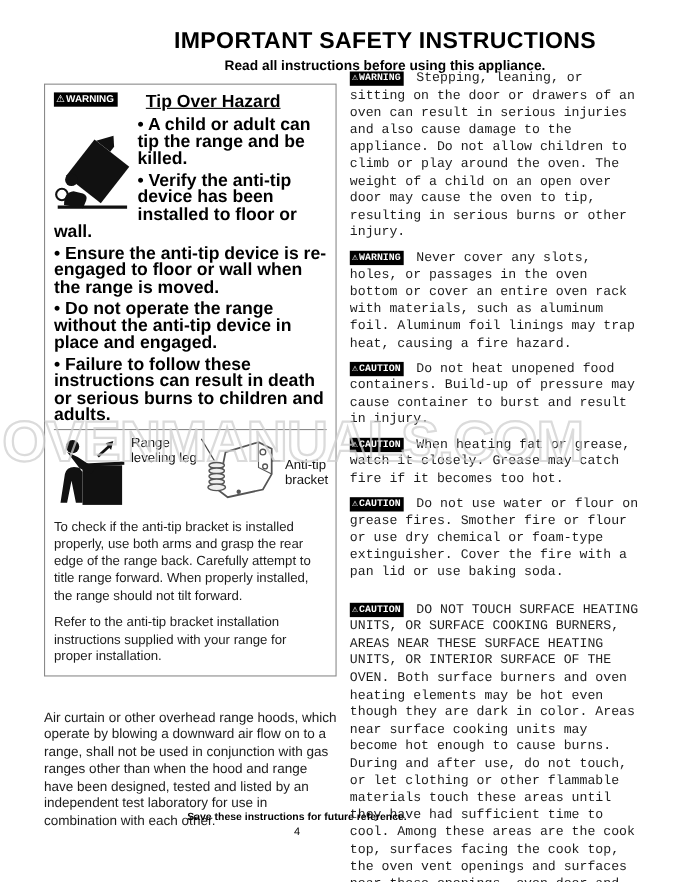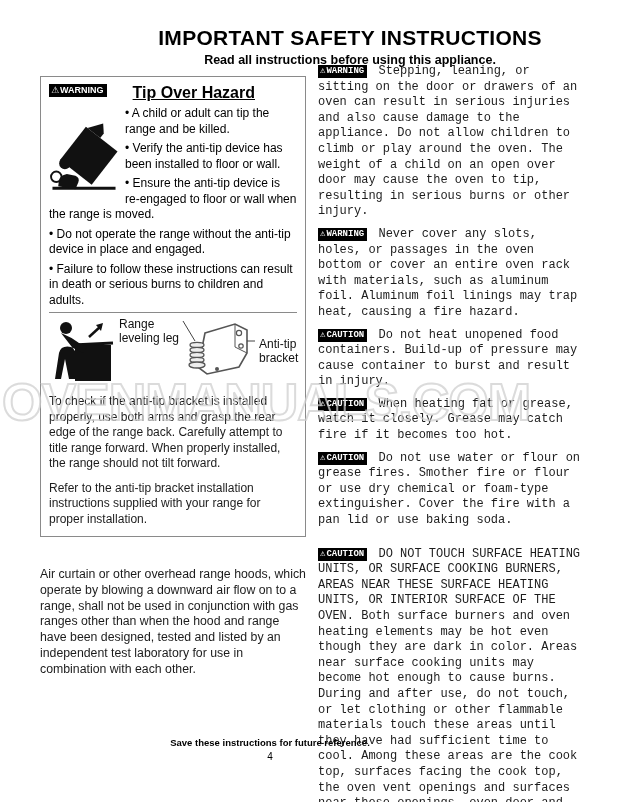--- a/index.html
+++ b/index.html
@@ -15,21 +15,21 @@
   p{margin:0;}
   
   .wbox{border:1px solid #8a8a8a;padding:7px 8px 9px 8px;background:#fff;}
   .box-hdr{display:flex;align-items:flex-start;margin-bottom:4px;}
   .box-heading{font-size:16px;font-weight:700;text-decoration:underline;margin-left:26px;color:#000;}
   .badge{display:inline-block;background:#000;color:#fff;font-weight:700;font-size:9px;
          line-height:12px;padding:0 3px 1px 2px;white-space:nowrap;vertical-align:1px;}
   .badge .sym{font-size:9px;margin-right:1px;}
   .bullets{overflow:visible;}
   .tipicon{float:left;width:70px;height:86px;margin:2px 6px 2px 0;}
-  .bullet{font-size:12px;font-weight:400;line-height:15.5px;margin-bottom:4px;color:#000;}
+  .bullet{font-size:16px;font-weight:700;line-height:15.5px;margin-bottom:4px;color:#000;}
   .box-figure{border-top:1px solid #8a8a8a;margin-top:4px;position:relative;height:72px;clear:both;}
   .fig-label{position:absolute;font-size:12px;line-height:14px;color:#111;}
   .box-para{font-size:12px;line-height:15.5px;margin-top:9px;}
   .aircurtain{margin-top:30px;font-size:12.3px;line-height:15.8px;}
   
   .rpara{font-size:12px;line-height:15.6px;margin-bottom:7px;font-family:Liberation Mono, monospace;}
   .rpara.gap-big{margin-top:18px;}
   .rpara .badge{margin-right:4px;}
   
   .footer{position:absolute;left:0;top:737px;width:540px;text-align:center;}

